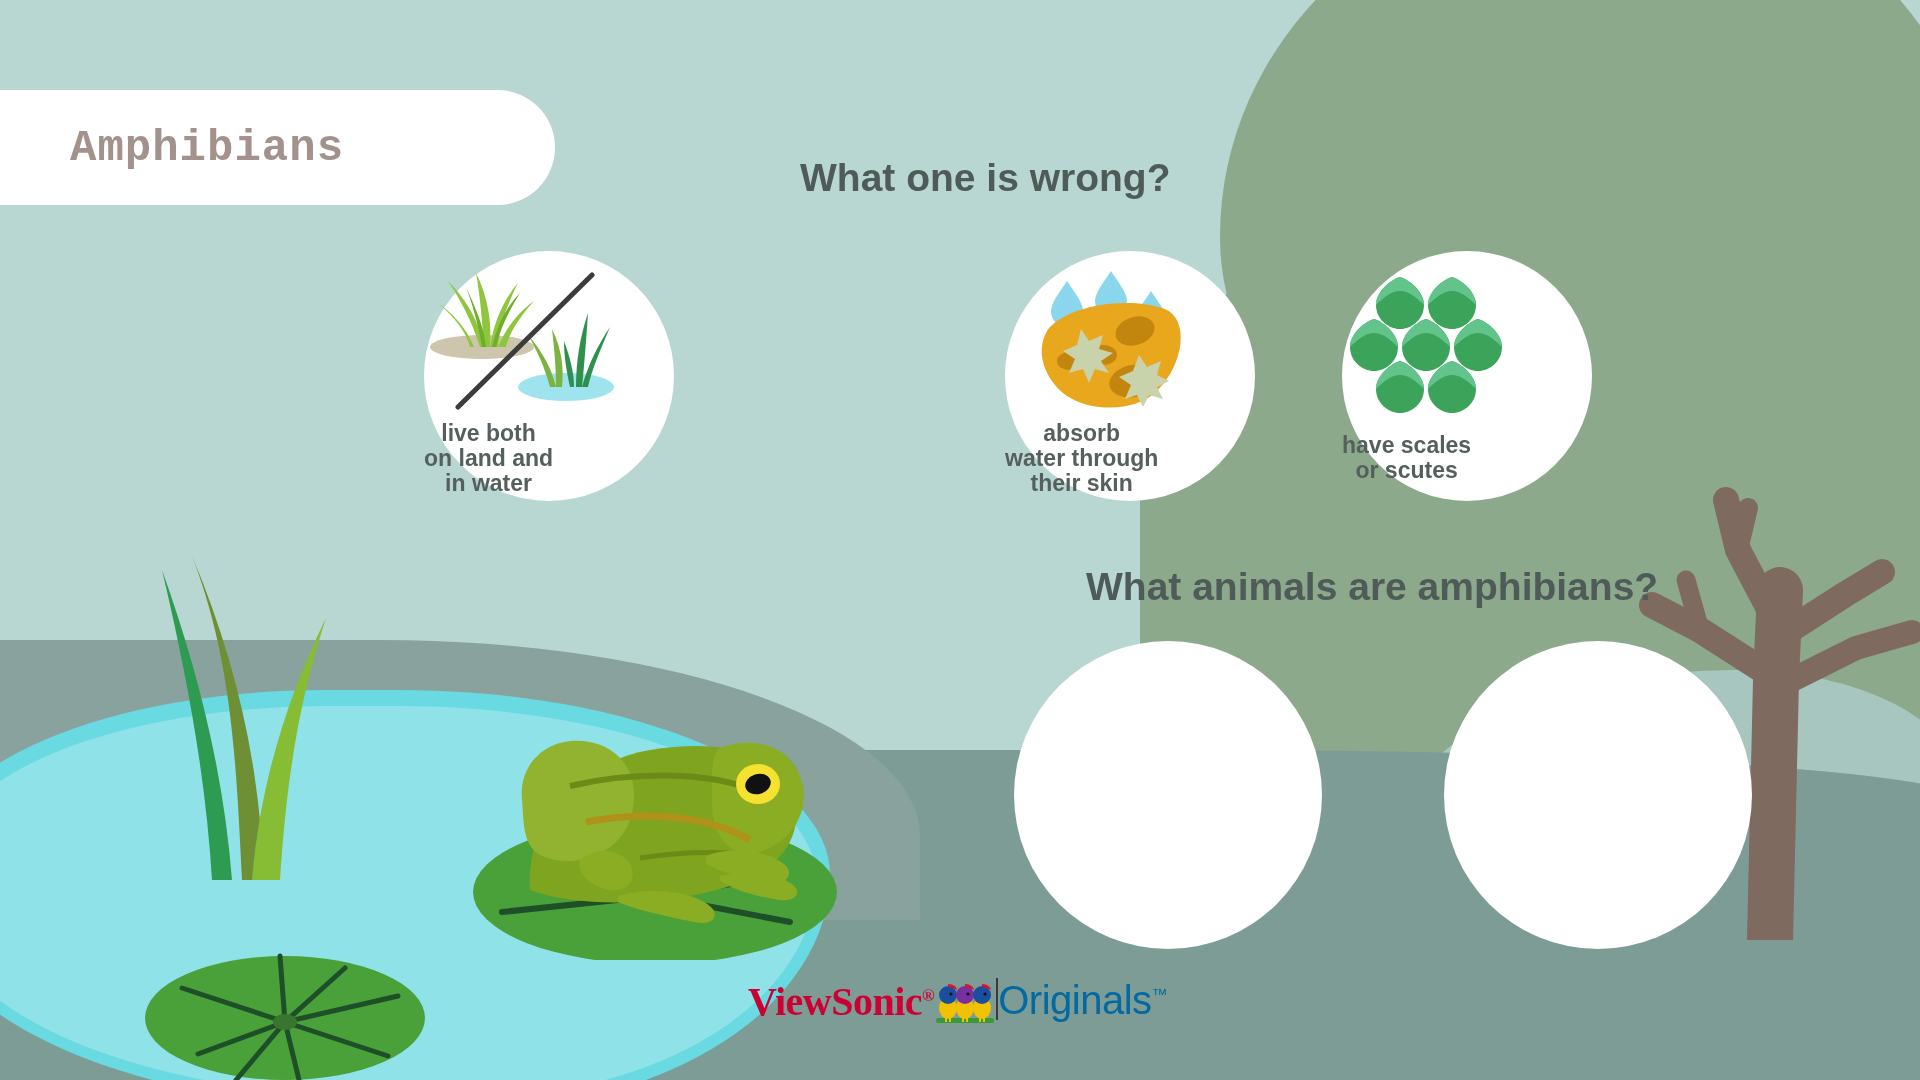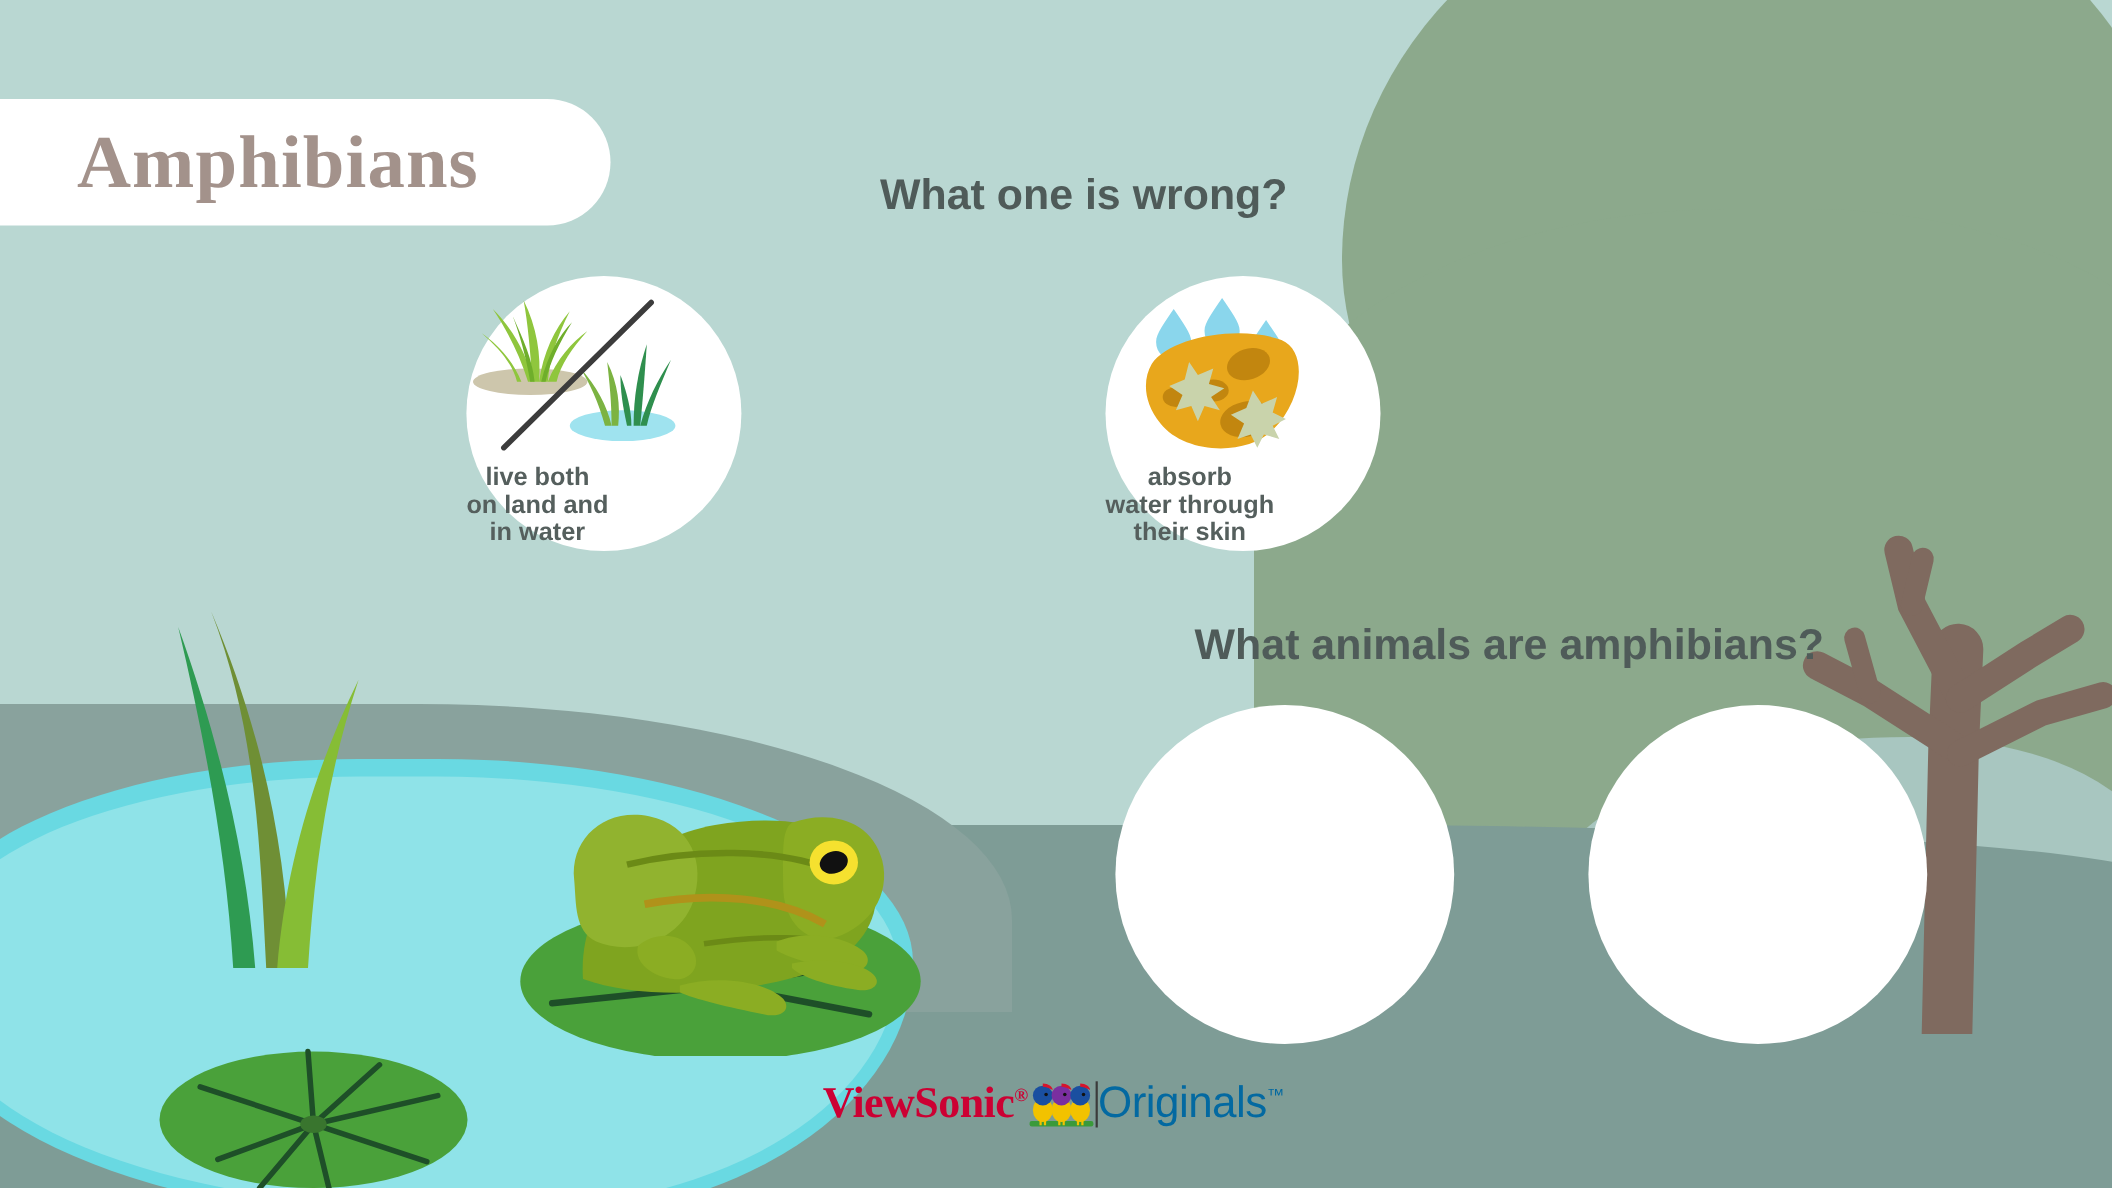--- a/index.html
+++ b/index.html
@@ -76,25 +76,25 @@
   .title-pill {
     left: -70px; top: 90px;
     width: 625px; height: 115px;
     background: #ffffff;
     border-radius: 0 60px 60px 0;
     display: flex; align-items: center;
     padding-left: 140px;
     box-sizing: border-box;
   }
   .title-text {
-    font-size: 68px;
+    font-size: 44px;
     font-weight: bold;
     color: #a3928b;
     letter-spacing: 1px;
-    font-family: Liberation Serif, serif;
+    font-family: Liberation Mono, monospace;
   }
 
   
   .heading {
     position: absolute;
     color: #4f5b59;
     font-weight: bold;
     font-size: 39px;
     white-space: nowrap;
   }
@@ -133,21 +133,21 @@
     width: 308px; height: 308px;
     background: #ffffff;
     border-radius: 50%;
   }
 
   
   .footer {
     position: absolute;
     left: 748px; top: 978px;
     display: flex;
-    align-items: flex-end;
+    align-items: flex-start;
   }
   .vs-word {
     font-family: "Liberation Serif", serif;
     font-size: 40px;
     font-weight: bold;
     color: #cc0033;
     letter-spacing: -0.5px;
   }
   .vs-reg { font-size: 17px; vertical-align: super; }
   .logo-divider {
@@ -296,20 +296,43 @@
           <path d="M76 60 L84 72 L98 66 L94 80 L108 84 L96 92 L104 104 L90 100 L84 114 L78 100 L64 104 L70 90 L58 82 L72 76 Z"></path>
           <path d="M134 86 L142 98 L156 92 L152 106 L164 112 L152 118 L158 130 L144 126 L138 138 L132 126 L120 130 L126 116 L114 108 L128 102 Z"></path>
         </g>
       </svg>
     </div>
     <div class="opt-label">absorb
 water through
 their skin</div>
   </div>
 
+  <div class="option" style="left:1342px; top:251px;">
+    <div class="opt-art">
+      <svg viewBox="0 0 200 150" style="width:200px;height:150px;">
+        <defs>
+          <g id="scale">
+            <path d="M0 -26 C12 -22 24 -10 24 2 C24 16 12 26 0 26
+                     C-12 26 -24 16 -24 2 C-24 -10 -12 -22 0 -26 Z" fill="#3ba35a"></path>
+            <path d="M0 -26 C12 -22 24 -10 24 2 C16 -6 8 -12 0 -12 C-8 -12 -16 -6 -24 2
+                     C-24 -10 -12 -22 0 -26 Z" fill="#62c48b"></path>
+          </g>
+        </defs>
+        <use href="#scale" x="58" y="34"></use>
+        <use href="#scale" x="110" y="34"></use>
+        <use href="#scale" x="32" y="76"></use>
+        <use href="#scale" x="84" y="76"></use>
+        <use href="#scale" x="136" y="76"></use>
+        <use href="#scale" x="58" y="118"></use>
+        <use href="#scale" x="110" y="118"></use>
+      </svg>
+    </div>
+    <div class="opt-label" style="margin-top:14px;">have scales
+or scutes</div>
+  </div>
 
   <div class="heading" id="q2-heading">What animals are amphibians?</div>
 
   <div class="answer-circle" style="left:1014px; top:641px;"></div>
   <div class="answer-circle" style="left:1444px; top:641px;"></div>
 
   <div class="footer">
     <span class="vs-word"><span>ViewSonic</span><span class="vs-reg">®</span></span>
 
     <svg width="62" height="46" viewBox="0 0 62 46">

